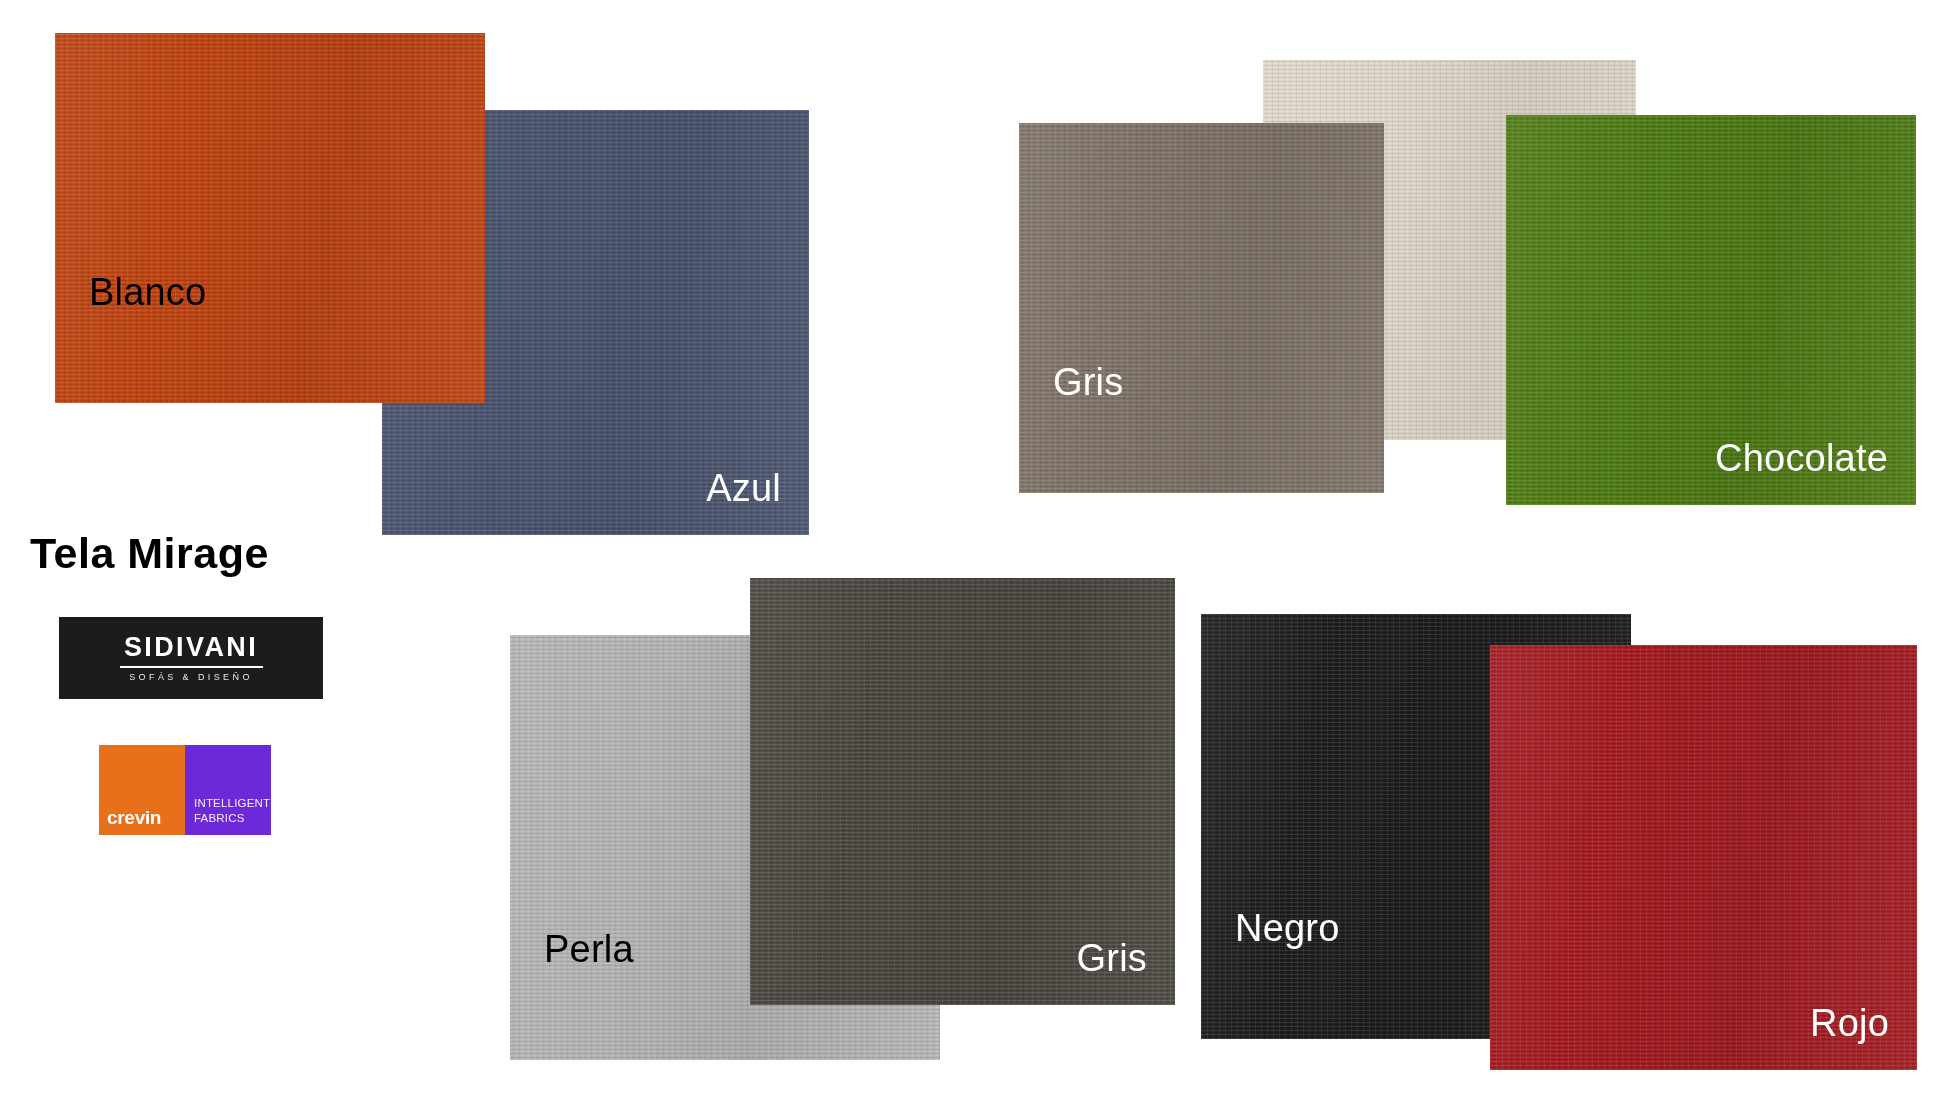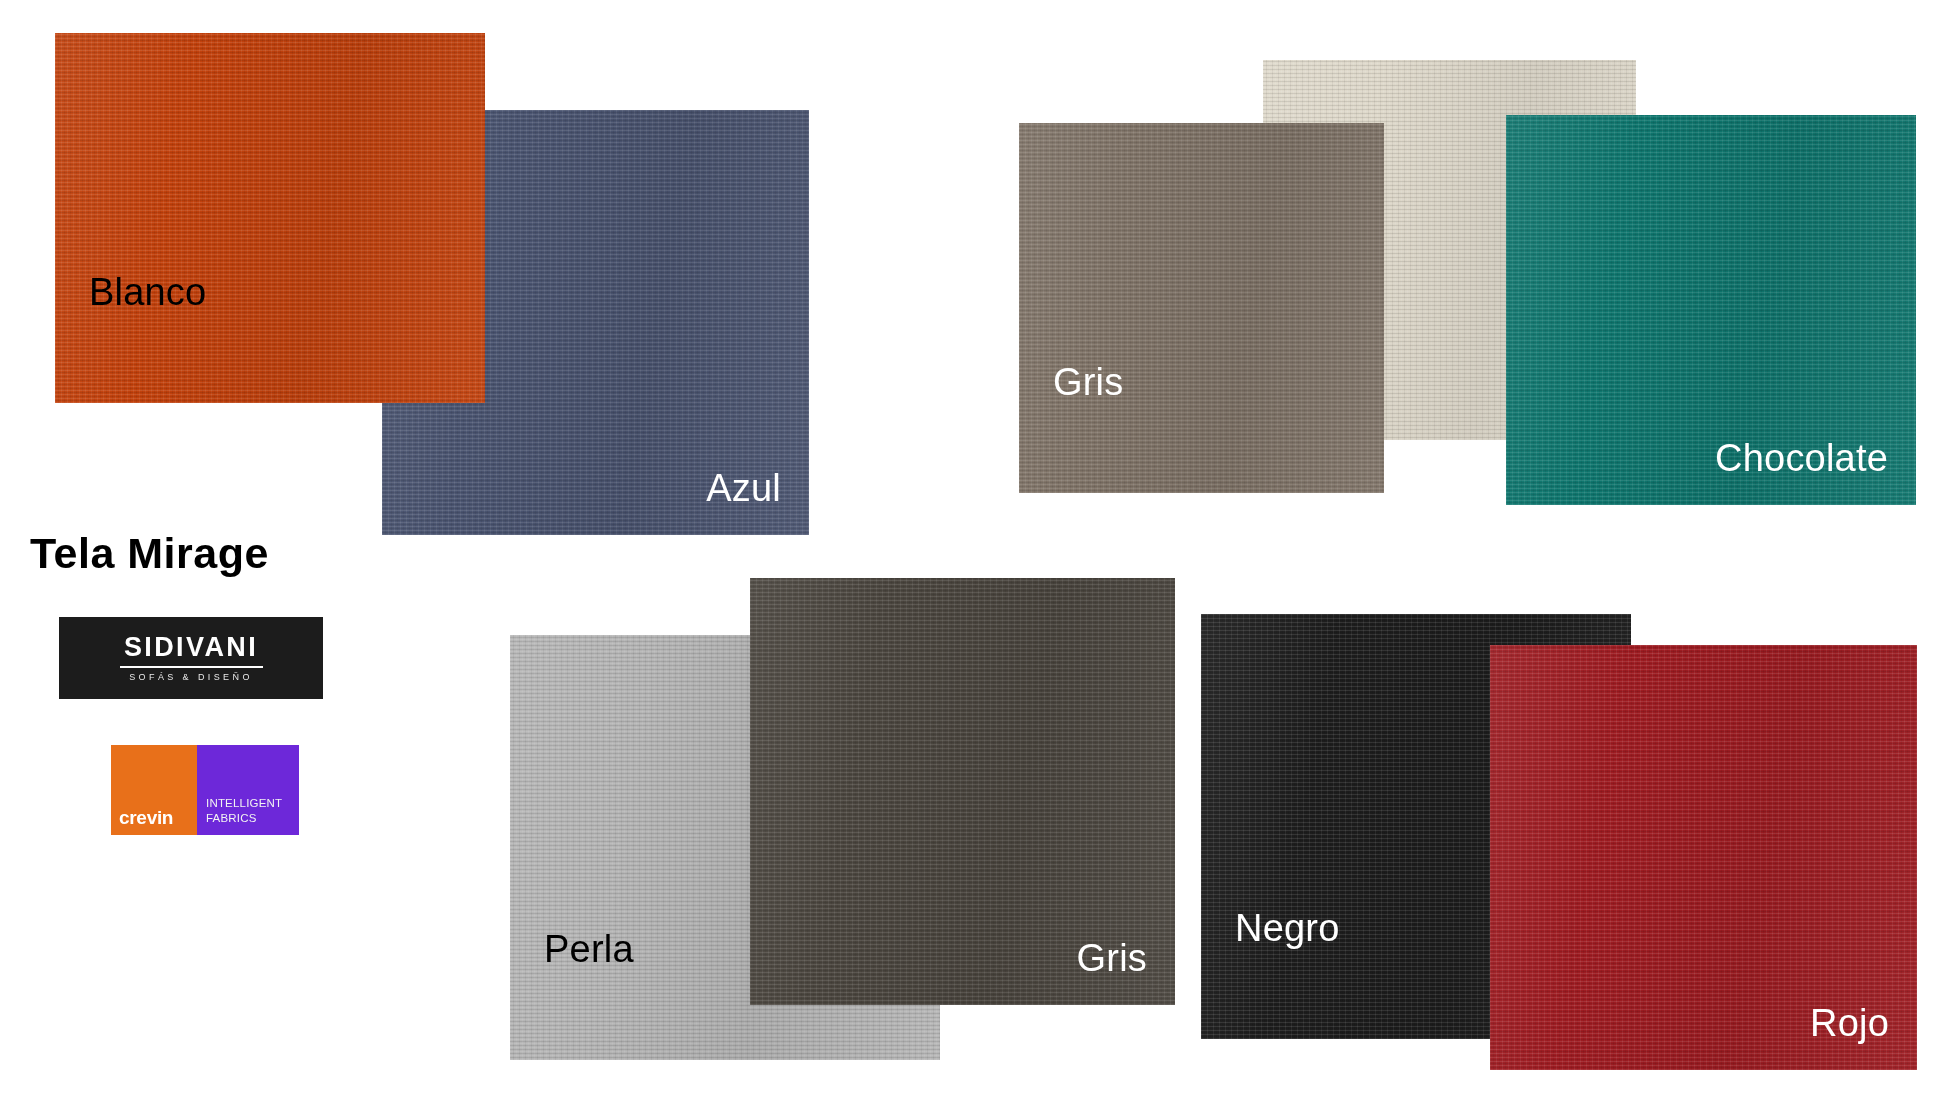--- a/index.html
+++ b/index.html
@@ -116,23 +116,23 @@
     color: #e8e8e8;
     font-size: 9px;
     letter-spacing: 3.4px;
     line-height: 1;
     white-space: nowrap;
   }
 
   
   #crevin-logo {
     position: absolute;
-    left: 111px;
+    left: 99px;
     top: 745px;
-    width: 188px;
+    width: 172px;
     height: 90px;
     display: flex;
   }
   #crevin-orange {
     width: 86px;
     background: #e8701a;
     position: relative;
   }
   #crevin-word {
     position: absolute;
@@ -179,21 +179,21 @@
       <div class="swatch" style="left: 1263px; top: 60px; width: 373px; height: 380px; background: rgb(222, 216, 202); z-index: 1;">
         <div class="weave"></div>
         <div class="sheen"></div>
         <div class="label dark br">Beige</div>
       </div>
       <div class="swatch" style="left: 1019px; top: 123px; width: 365px; height: 370px; background: rgb(127, 115, 103); z-index: 3;">
         <div class="weave"></div>
         <div class="sheen"></div>
         <div class="label light bl">Gris</div>
       </div>
-      <div class="swatch" style="left: 1506px; top: 115px; width: 410px; height: 390px; background: #0f766e; z-index: 2;">
+      <div class="swatch" style="left: 1506px; top: 115px; width: 410px; height: 390px; background: #4d7c0f; z-index: 2;">
         <div class="weave"></div>
         <div class="sheen"></div>
         <div class="label light br">Chocolate</div>
       </div>
       <div class="swatch" style="left: 510px; top: 635px; width: 430px; height: 425px; background: rgb(180, 180, 180); z-index: 1;">
         <div class="weave"></div>
         <div class="sheen"></div>
         <div class="label dark bl">Perla</div>
       </div>
       <div class="swatch" style="left: 750px; top: 578px; width: 425px; height: 427px; background: rgb(75, 70, 63); z-index: 2;">

